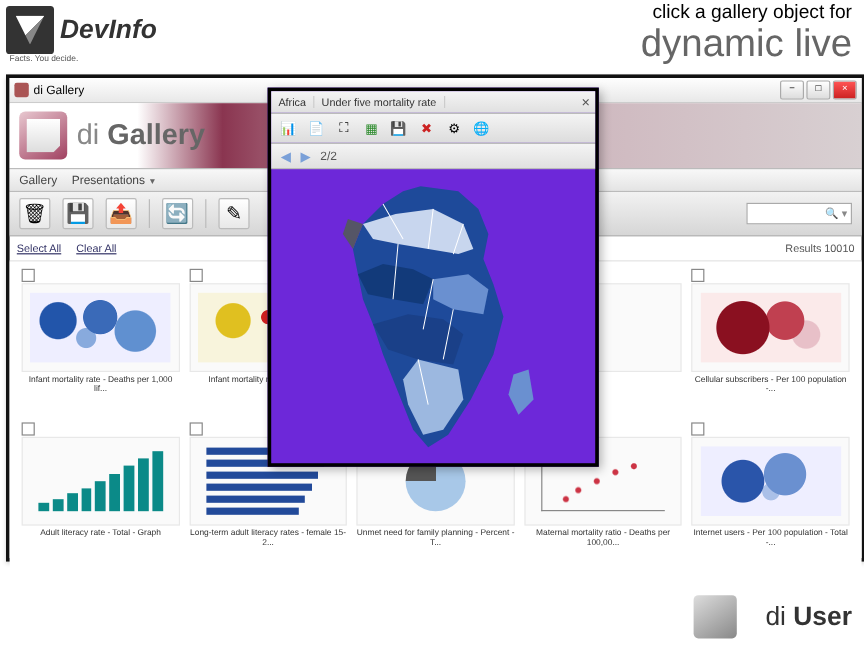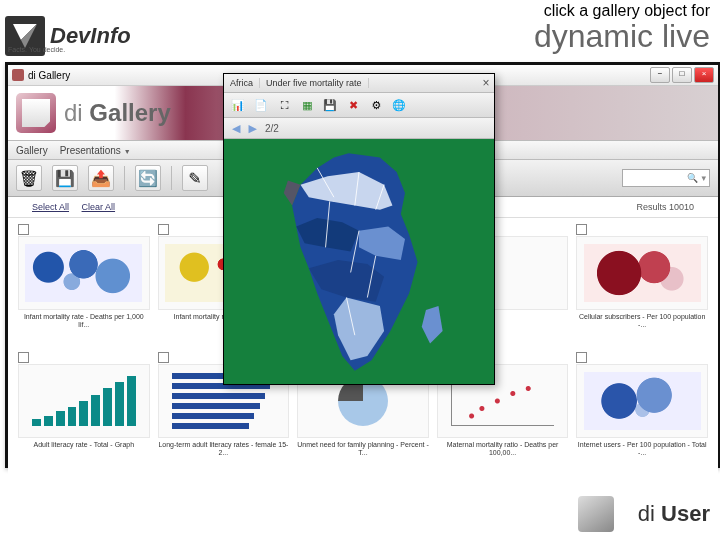--- a/index.html
+++ b/index.html
@@ -1,17 +1,17 @@
 <!DOCTYPE html>
 <html><head>
 <meta charset="utf-8">
 <style>
 body{margin:0;font-family:Arial,Helvetica,sans-serif;background:#fff;width:720px;height:540px;overflow:hidden;position:relative}
 .top-branding{position:relative;height:60px}
-.logo-area{position:absolute;left:5px;top:16px;display:flex;align-items:center;gap:5px}
+.logo-area{position:absolute;left:5px;top:5px;display:flex;align-items:center;gap:5px}
 .logo-mark{width:40px;height:40px;background:#333;border-radius:3px;position:relative}
 .logo-mark:before{content:'';position:absolute;left:8px;top:8px;width:24px;height:24px;background:linear-gradient(135deg,#fff 50%,#888 50%);clip-path:polygon(0 0,100% 0,50% 100%)}
 .logo-text{font-size:22px;font-weight:bold;color:#333;font-style:italic}
 .logo-tag{position:absolute;left:8px;top:46px;font-size:7px;color:#555}
 .slide-title{position:absolute;right:10px;top:2px;text-align:right}
 .slide-title .line1{font-size:16px;color:#000000}
 .slide-title .line2{font-size:32px;color:#666;line-height:1}
 .bottom-area{position:absolute;bottom:8px;right:10px;display:flex;align-items:center;gap:24px}
 .user-icon{width:36px;height:36px;background:linear-gradient(145deg,#ddd,#888);border-radius:4px}
 .user-text{font-size:22px;color:#333}
@@ -33,21 +33,21 @@
 
 .tabs{height:18px;background:linear-gradient(#f8f8f8,#e4e4e4);border-bottom:1px solid #bbb;display:flex;align-items:center;padding-left:8px;font-size:10px;color:#444;gap:12px}
 .triangle{font-size:7px;color:#666}
 
 .toolbar{height:36px;background:linear-gradient(#f2f2f2,#d6d6d6);border-bottom:1px solid #aaa;display:flex;align-items:center;padding:0 8px;justify-content:space-between}
 .tool-group{display:flex;gap:10px;align-items:center}
 .tool-btn{width:24px;height:24px;border:1px solid #bbb;background:linear-gradient(#fff,#e8e8e8);border-radius:2px;display:flex;align-items:center;justify-content:center}
 .tbsep{width:1px;height:24px;background:#bbb}
 .search-box{width:80px;height:16px;border:1px solid #aaa;background:#fff;font-size:9px;display:flex;align-items:center;justify-content:flex-end;padding:0 3px;color:#888}
 
-.selectbar{height:20px;display:flex;align-items:center;justify-content:space-between;padding:0 24px;font-size:9px;color:#555;border-bottom:1px solid #ddd}
+.selectbar{height:20px;display:flex;align-items:center;justify-content:space-between;padding:0 6px;font-size:9px;color:#555;border-bottom:1px solid #ddd}
 .selectbar a{color:#336;text-decoration:underline;margin-right:10px;cursor:pointer}
 
 .gallery{flex:1;padding:6px 10px;display:grid;grid-template-columns:repeat(5,1fr);gap:8px;background:#fff;height:248px;overflow:hidden}
 .gallery-item{position:relative}
 .chk{position:absolute;top:0;left:0;width:9px;height:9px;border:1px solid #888;background:#fff;cursor:pointer}
 .thumb{margin-top:12px;height:72px;border:1px solid #e8e8e8;display:flex;align-items:center;justify-content:center;position:relative;background:#fafafa}
 .caption{font-size:7px;text-align:center;color:#333;margin-top:3px;line-height:1.1;height:16px;overflow:hidden}
 
 
 .mapblob{width:90%;height:80%;position:relative}
@@ -56,21 +56,21 @@
 .asia-red .mapblob{background:radial-gradient(circle at 30% 50%,#8a1020 25%,transparent 26%),radial-gradient(circle at 60% 40%,#c04050 20%,transparent 21%),radial-gradient(circle at 75% 60%,#e8c0c8 12%,transparent 13%),#fbeaea}
 .asia-blue .mapblob{background:radial-gradient(circle at 30% 50%,#2a55aa 20%,transparent 21%),radial-gradient(circle at 60% 40%,#6a90d0 22%,transparent 23%),radial-gradient(circle at 50% 65%,#aac0e8 10%,transparent 11%),#eef}
 .bar-teal{display:flex;align-items:flex-end;gap:3px;height:70%;width:80%}
 .bar-teal span{flex:1;background:#0b8a88}
 .bar-blue{display:flex;flex-direction:column;gap:4px;width:80%}
 .bar-blue span{height:6px;background:#224a9a}
 .dots-red{width:80%;height:70%;background:radial-gradient(circle at 20% 80%,#cc3344 2px,transparent 3px),radial-gradient(circle at 30% 65%,#cc3344 2px,transparent 3px),radial-gradient(circle at 45% 50%,#cc3344 2px,transparent 3px),radial-gradient(circle at 60% 35%,#cc3344 2px,transparent 3px),radial-gradient(circle at 75% 25%,#cc3344 2px,transparent 3px);position:relative}
 .dots-red:before{content:'';position:absolute;left:0;right:0;top:0;bottom:0;border-left:1px solid #888;border-bottom:1px solid #888}
 
 
-.popup{position:absolute;left:223px;top:73px;width:270px;height:310px;background:#15803d;border:1px solid #000000;box-shadow:3px 3px 8px rgba(0,0,0,0.3)}
+.popup{position:absolute;left:223px;top:73px;width:270px;height:310px;background:#6d28d9;border:3px solid #000000;box-shadow:3px 3px 8px rgba(0,0,0,0.3)}
 .popup-head{height:18px;background:linear-gradient(#f4f4f4,#e0e0e0);border-bottom:1px solid #bbb;display:flex;align-items:center;font-size:9px}
 .popup-tab{padding:0 6px;border-right:1px solid #ccc;color:#333}
 .popup-close{margin-left:auto;width:16px;text-align:center;color:#555;cursor:pointer;font-size:12px}
 .popup-tools{height:24px;background:linear-gradient(#f4f4f4,#dcdcdc);border-bottom:1px solid #bbb;display:flex;align-items:center;gap:6px;padding:0 6px}
 .pt{width:17px;height:17px;display:flex;align-items:center;justify-content:center;font-size:11px}
 .popup-nav{height:20px;background:linear-gradient(#f4f4f4,#e0e0e0);border-bottom:1px solid #bbb;display:flex;align-items:center;gap:8px;padding:0 8px;font-size:10px;color:#555}
 .nav-arrow{color:#7aa0d8;cursor:pointer;font-size:11px}
 .popup-body{height:246px;display:flex;align-items:center;justify-content:center;overflow:hidden}
 .africa{width:210px;height:230px;position:relative}
 .africa svg{width:100%;height:100%}

